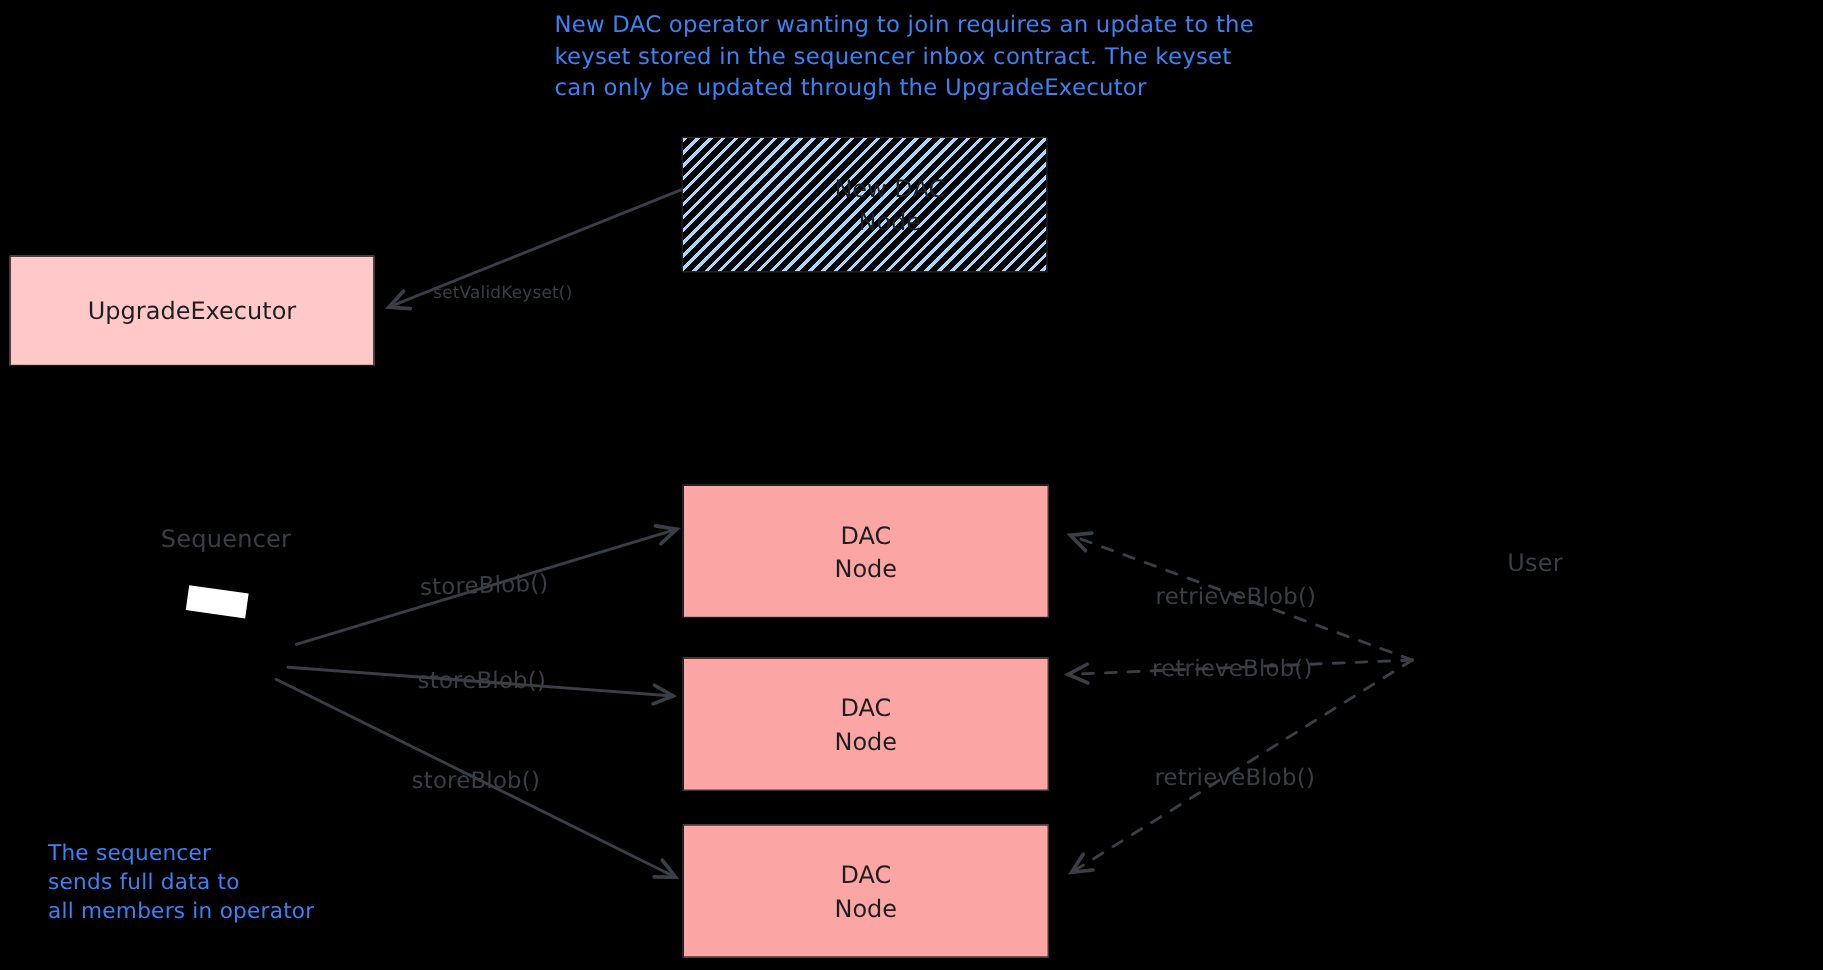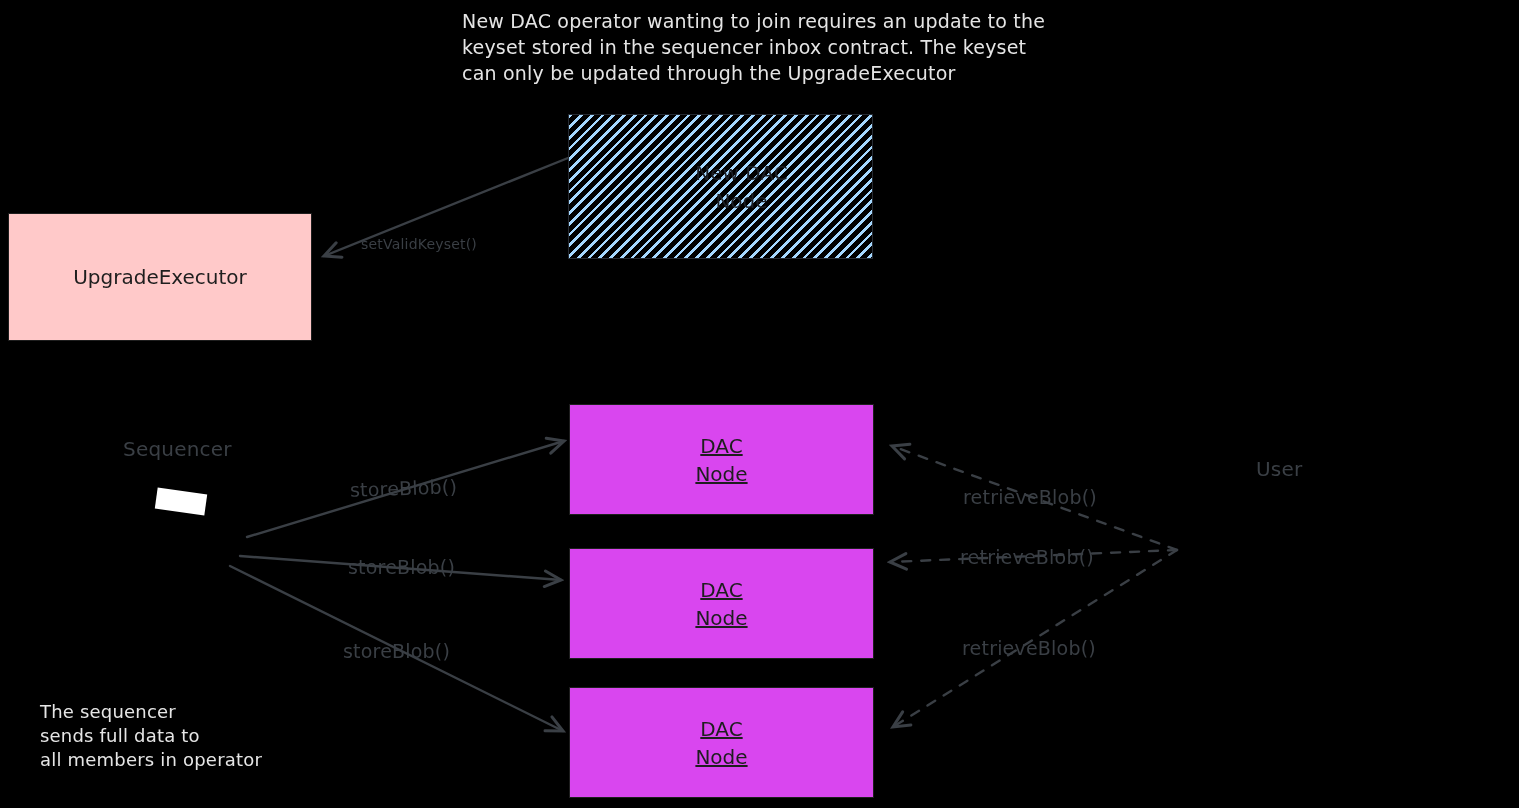--- a/index.html
+++ b/index.html
@@ -7,42 +7,41 @@
     position:relative;
     width:1519px;height:808px;
     background:#000000;
     overflow:hidden;
     font-family:"DejaVu Sans","Liberation Sans",sans-serif;
     color:#343a40;
   }
   .abs{position:absolute;}
   .pre{white-space:pre-line;}
   .note{
-    font-size:19px;line-height:26px;color:#e5e5e5;
+    font-size:19px;line-height:26px;color:#3b82f6;
     letter-spacing:0.2px;
   }
   .note.small{font-size:18px;line-height:24px;}
   .edge-label{
     font-size:19px;color:#3a3f45;letter-spacing:0.2px;
   }
   .box{
     box-sizing:border-box;
     display:flex;align-items:center;justify-content:center;
     text-align:center;
     font-size:20px;line-height:28px;
     color:#1e1e1e;
   }
   .box.pink{
     background:#ffc9c9;
     border:1.6px solid #1e1e1e;
   }
   .box.blue{
-    background:#d946ef;
+    background:#fca5a5;
     border:1.6px solid #1e1e1e;
-    text-decoration:underline;
   }
   .box.hatch{
     background:repeating-linear-gradient(135deg,#a5d8ff 0px,#a5d8ff 2.6px,rgba(0,0,0,0) 2.6px,rgba(0,0,0,0) 7.6px);
     border:1.6px solid #262b33;
     color:#1b1f26;
   }
   svg.wires{position:absolute;left:0;top:0;width:1519px;height:808px;}
   svg .wire{stroke:#3a3f45;stroke-width:2.4;fill:none;stroke-linecap:round;}
   svg .dashed{stroke-dasharray:9 10;}
   .screen{
@@ -75,37 +74,37 @@
 
   <div class="abs note pre" style="left:462px;top:8px;">New DAC operator wanting to join requires an update to the
 keyset stored in the sequencer inbox contract. The keyset
 can only be updated through the UpgradeExecutor</div>
 
 
   <div class="abs note small pre" style="left:40px;top:700px;">The sequencer
 sends full data to
 all members in operator</div>
 
-  <div class="abs box hatch pre" style="left:568px;top:114px;width:305px;height:145px;padding-left:42px;">New DAC
+  <div class="abs box hatch pre" style="left:568px;top:114px;width:305px;height:113px;padding-left:42px;">New DAC
 Node</div>
 
-  <div class="abs box pink" style="left:8px;top:213px;width:304px;height:128px;">UpgradeExecutor</div>
+  <div class="abs box pink" style="left:8px;top:213px;width:304px;height:92px;">UpgradeExecutor</div>
 
   <div class="abs box blue pre" style="left:569px;top:404px;width:305px;height:111px;">DAC
 Node</div>
 
   <div class="abs box blue pre" style="left:569px;top:548px;width:305px;height:111px;">DAC
 Node</div>
 
   <div class="abs box blue pre" style="left:569px;top:687px;width:305px;height:111px;">DAC
 Node</div>
 
   <div class="abs screen" style="left:156px;top:491px;width:50px;height:21px;"></div>
 
-  <div class="abs edge-label" style="left:123px;top:437px;font-size:20px;">Sequencer</div>
+  <div class="abs edge-label" style="left:134px;top:437px;font-size:20px;">Sequencer</div>
 
   <div class="abs edge-label" style="left:1256px;top:457px;font-size:20px;">User</div>
 
   <div class="abs edge-label" style="left:361px;top:196px;font-size:14px;margin-top:40px;">setValidKeyset()</div>
 
   <div class="abs edge-label" style="left:350px;top:477px;transform:rotate(-2deg);">storeBlob()</div>
 
   <div class="abs edge-label" style="left:348px;top:556px;">storeBlob()</div>
 
   <div class="abs edge-label" style="left:343px;top:640px;">storeBlob()</div>

